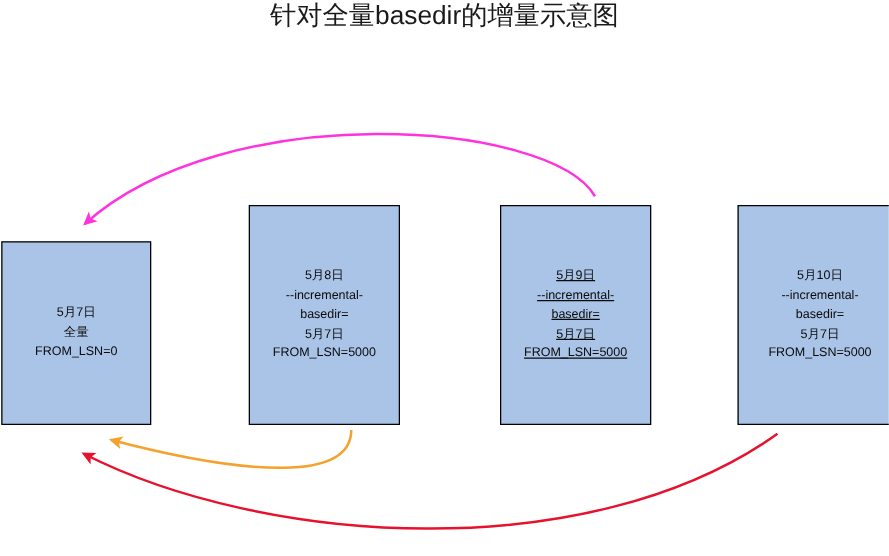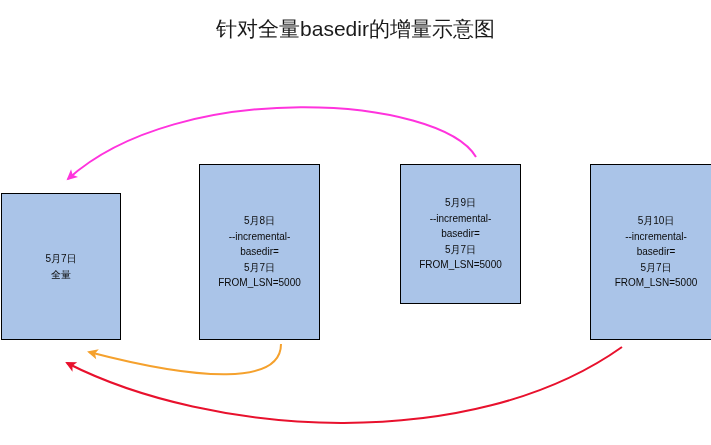--- a/index.html
+++ b/index.html
@@ -22,21 +22,21 @@
     left: 0;
     top: 0;
     width: 711px;
     height: 445px;
   }
 
   
   #diagram-title {
     position: absolute;
     left: 0;
-    top: 16px;
+    top: 0;
     width: 711px;
     text-align: center;
     font-size: 21px;
     line-height: 26px;
     letter-spacing: 0px;
     color: #1a1a1a;
     white-space: nowrap;
   }
 
   
@@ -57,21 +57,21 @@
   .node-line {
     display: block;
     white-space: nowrap;
   }
   .node-line.underline {
     text-underline-offset: 1px;
   }
 
   #box-full      { left: 1px;   top: 193px; width: 120px; height: 147px; }
   #box-may8      { left: 199px; top: 164px; width: 121px; height: 176px; }
-  #box-may9      { left: 400px; top: 164px; width: 121px; height: 140px; }
+  #box-may9      { left: 400px; top: 164px; width: 121px; height: 176px; text-decoration: underline; }
   #box-may10     { left: 590px; top: 164px; width: 132px; height: 176px; }
 
   
   #arrow-layer {
     position: absolute;
     left: 0;
     top: 0;
     width: 711px;
     height: 445px;
     pointer-events: none;
@@ -100,20 +100,21 @@
     <path d="M 476,157 C 440,96 180,78 68,179" fill="none" stroke="#ff33dd" stroke-width="2" marker-end="url(#head-magenta)"></path>
 
     <path d="M 281,344 C 281,385 200,381 89,352" fill="none" stroke="#f5a12d" stroke-width="2" marker-end="url(#head-orange)"></path>
 
     <path d="M 622,347 C 470,455 210,436 67,363" fill="none" stroke="#e8112d" stroke-width="2" marker-end="url(#head-red)"></path>
   </svg>
 
   <div id="box-full" class="node-box">
     <span class="node-line">5月7日</span>
     <span class="node-line underline">全量</span>
+    <span class="node-line">FROM_LSN=0</span>
   </div>
 
   <div id="box-may8" class="node-box">
     <span class="node-line">5月8日</span>
     <span class="node-line">--incremental-</span>
     <span class="node-line">basedir=</span>
     <span class="node-line">5月7日</span>
     <span class="node-line">FROM_LSN=5000</span>
   </div>
 

